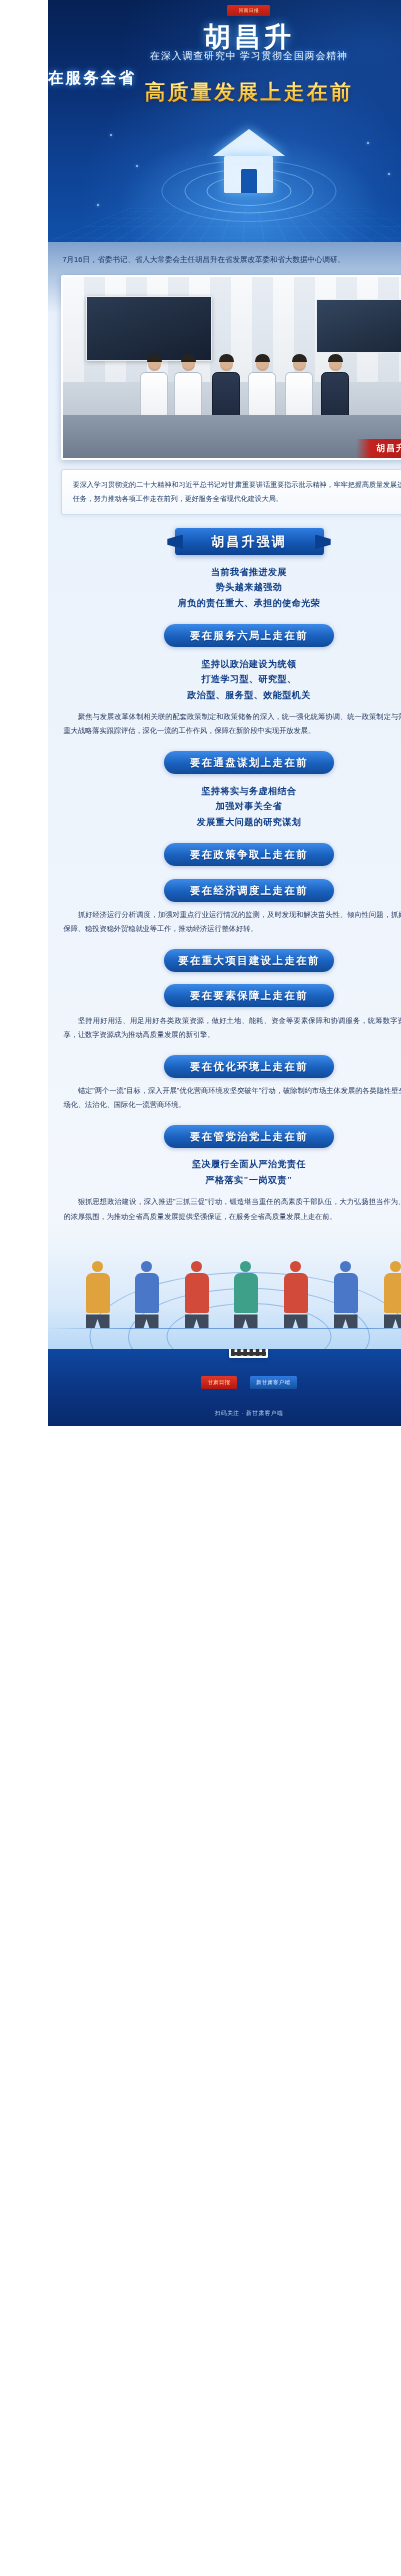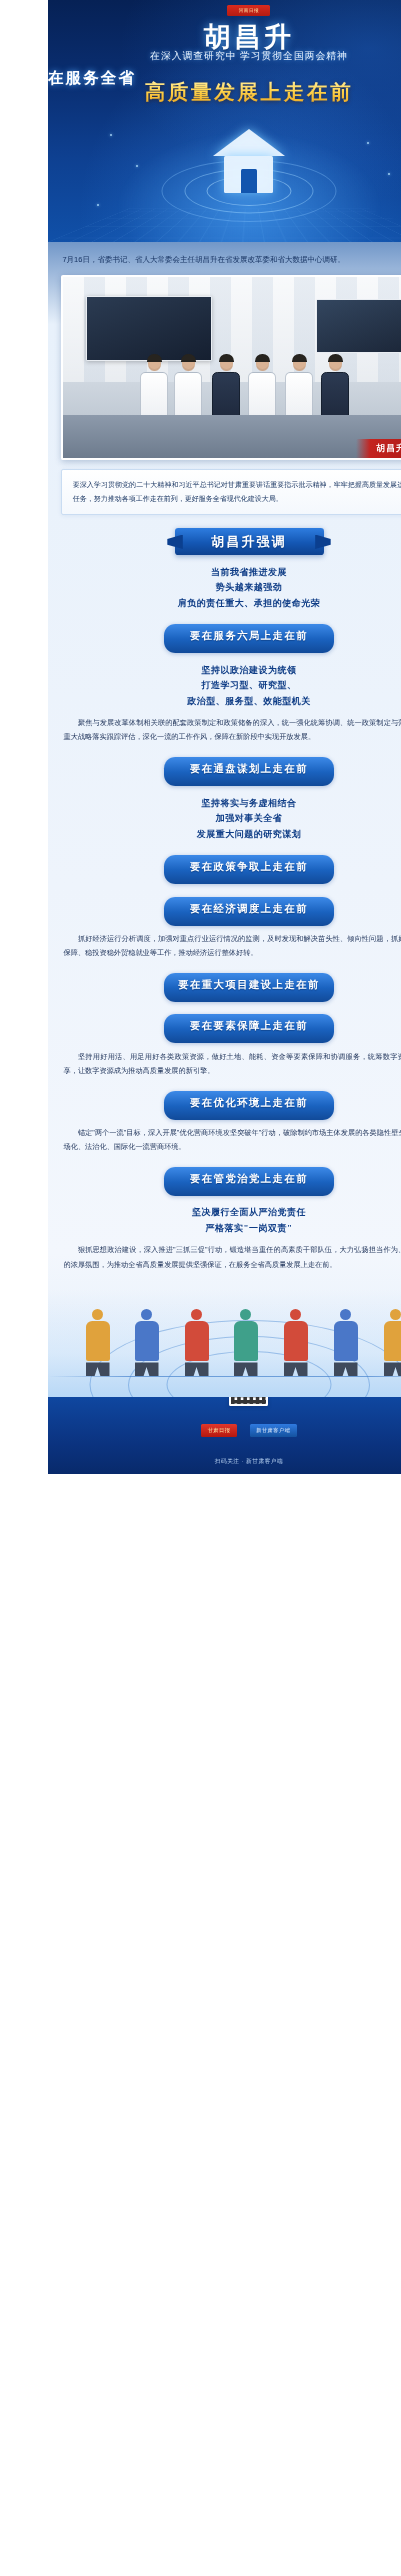--- a/index.html
+++ b/index.html
@@ -215,21 +215,21 @@
   .banner-main span {
     position:relative; z-index:2; display:block; line-height:27px; text-align:center;
     color:#ffffff; font-size:13px; font-weight:bold; letter-spacing:2.1px;
     font-family:"Liberation Serif", serif;
     text-shadow: 0 1px 1.5px rgba(0,30,80,0.45);
   }
 
   .banner-sub {
     margin: 12.4px auto 0 auto;
     width: 170px;
-    height: 29px;
+    height: 23px;
     position: relative;
     background: linear-gradient(180deg,#3d8ae8 0%, #1a62bf 52%, #114a99 100%);
     border-radius: 11.3px;
     box-shadow: 0 1px 4.1px rgba(20,70,150,0.3);
   }
   .banner-sub span {
     display:block; line-height:23px; text-align:center;
     color:#ffffff; font-size:10.3px; font-weight:bold; letter-spacing:1.5px;
     font-family:"Liberation Serif", serif;
     text-shadow:0 0.5px 1px rgba(0,30,80,0.45);

